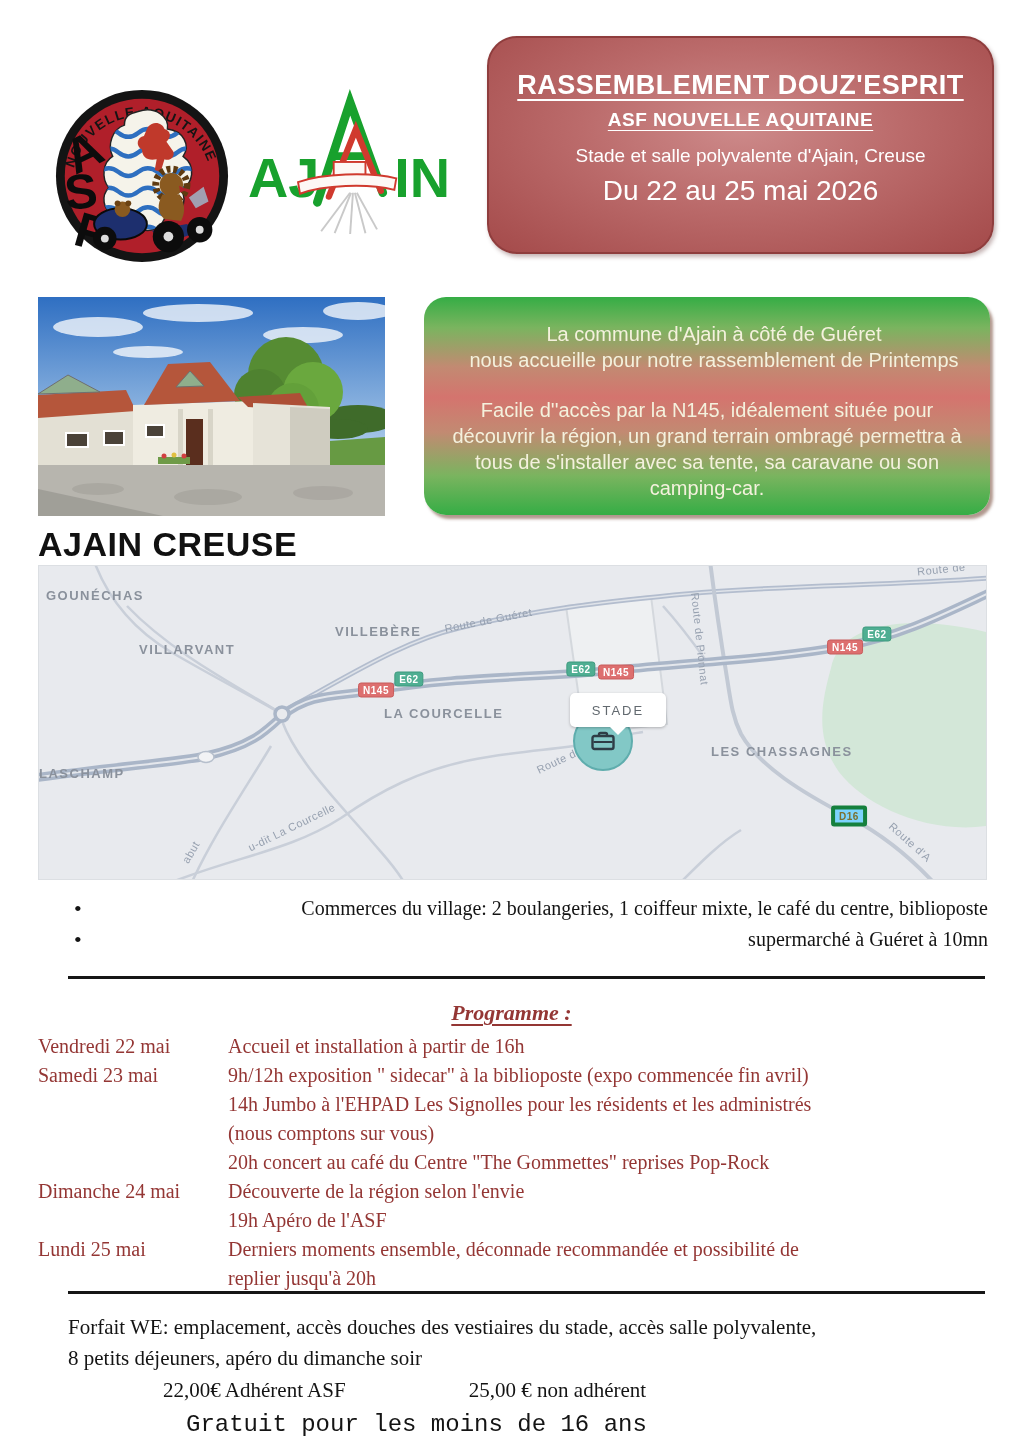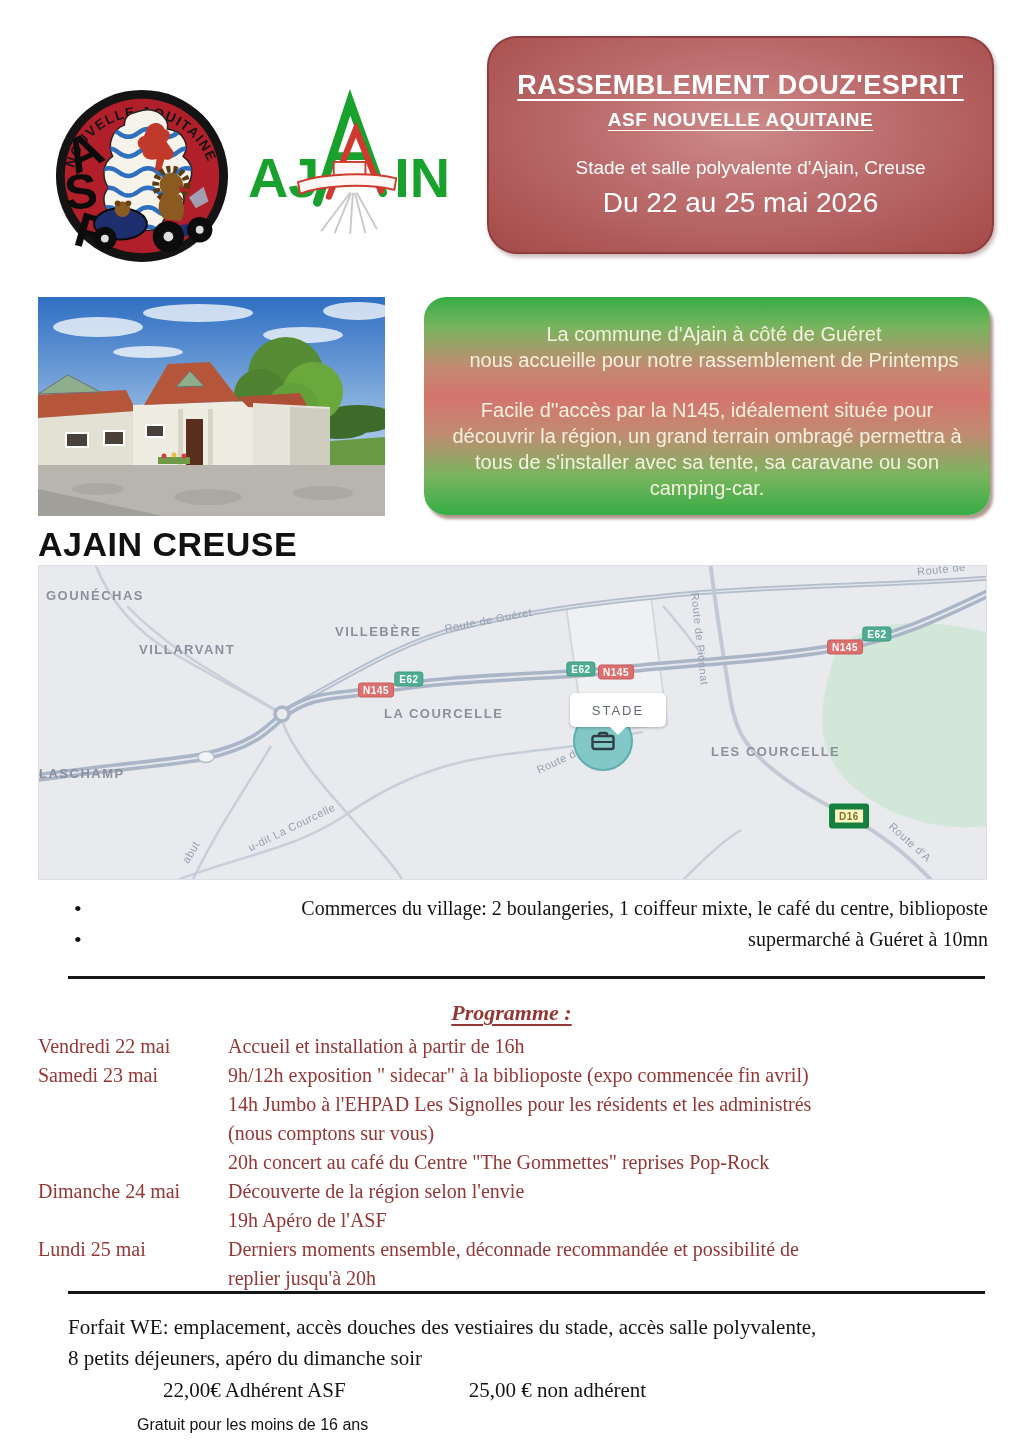--- a/index.html
+++ b/index.html
@@ -10,21 +10,21 @@
   .asf-logo{position:absolute;left:54px;top:83px;width:176px;height:183px;}
   .ajain-logo{position:absolute;left:248px;top:88px;width:207px;height:146px;}
   .title-box{position:absolute;left:487px;top:36px;width:503px;height:214px;
      border-radius:30px;border:2px solid #8f3d3d;
      background:radial-gradient(ellipse at 50% 42%, #cd8a8a 0%, #bb6b6b 45%, #a44a4a 100%);
      box-shadow:2px 3px 4px rgba(90,40,40,.35);color:#ffffff;text-align:center;}
   .title-box .t1{margin-top:32px;font-size:27px;font-weight:bold;letter-spacing:.5px;
      text-decoration:underline;text-underline-offset:5px;white-space:nowrap;}
   .title-box .t2{margin-top:8px;font-size:19px;font-weight:bold;letter-spacing:.5px;
      text-decoration:underline;text-underline-offset:4px;}
-  .title-box .t3{margin-top:26px;font-size:19px;padding-left:20px;}
+  .title-box .t3{margin-top:14px;font-size:19px;padding-left:20px;}
   .title-box .t4{margin-top:8px;font-size:28px;}
 
   
   .venue-photo{position:absolute;left:38px;top:297px;width:347px;height:219px;overflow:hidden;}
   .green-box{position:absolute;left:424px;top:297px;width:566px;height:218px;border-radius:22px;
      background:linear-gradient(180deg,#35ad45 0%,#7ab45f 14%,#c28a72 32%,#d4746e 46%,#c28a72 62%,#7ab45f 82%,#35ad45 100%);
      box-shadow:3px 4px 3px rgba(100,50,30,.5);
      color:#f4f1dd;text-align:center;font-size:20px;line-height:26px;}
   .green-box .p1{margin-top:24px;padding-left:14px;}
   .green-box .p2{margin:24px auto 0 auto;width:520px;}
@@ -36,21 +36,21 @@
   .map{position:absolute;left:38px;top:565px;width:947px;height:313px;background:#e8eaee;
      overflow:hidden;border:1px solid #dcdfe3;}
   .map-svg{position:absolute;left:0;top:0;width:947px;height:313px;}
   .place{position:absolute;font-size:13px;font-weight:600;color:#8a919c;letter-spacing:1.5px;
      white-space:nowrap;}
   .street{position:absolute;font-size:11px;color:#97a1b0;white-space:nowrap;letter-spacing:.5px;}
   .badge{position:absolute;transform:translate(-50%,-50%);font-size:10px;font-weight:bold;
      padding:1px 4px;border-radius:3px;color:#fff;letter-spacing:.5px;}
   .badge.red{background:#dd6f6f;border:1px solid #c85c5c;}
   .badge.green{background:#4fae92;border:1px solid #3d9a7e;}
-  .badge.yellow{background:#fef9c3;color:#7a7030;border:6px solid #15803d;}
+  .badge.yellow{background:#7dd3fc;color:#7a7030;border:4px solid #15803d;}
   .stade-tip{position:absolute;left:531px;top:127px;width:96px;height:34px;background:#fff;
      border-radius:5px;box-shadow:0 1px 3px rgba(0,0,0,.25);display:flex;align-items:center;
      justify-content:center;font-size:13px;color:#62696f;letter-spacing:2px;z-index:3;}
   .stade-tip:after{content:"";position:absolute;left:50%;bottom:-8px;transform:translateX(-50%);
      border:9px solid transparent;border-top-color:#fff;border-bottom:none;}
   .stade-marker{position:absolute;left:534px;top:145px;width:56px;height:56px;border-radius:50%;
      background:#82c8c6;border:2px solid #5fadad;display:flex;align-items:center;
      justify-content:center;z-index:2;}
 
   
@@ -70,22 +70,22 @@
   .prow .day{white-space:nowrap;}
   .prow .txt{white-space:nowrap;}
 
   
   .pricing{position:absolute;left:68px;top:1312px;width:920px;color:#141414;
      font-family:"Liberation Serif",serif;font-size:21px;line-height:31px;}
   .pricing .l{white-space:nowrap;}
   .price-row{white-space:nowrap;margin-top:1px;}
   .price-row .member{margin-left:95px;}
   .price-row .nonmember{margin-left:118px;}
-  .free-row{margin-top:3px;margin-left:69px;font-family:Liberation Sans, sans-serif;
-     font-size:16px;}
+  .free-row{margin-top:3px;margin-left:118px;font-family:Liberation Mono, monospace;
+     font-size:24px;}
 </style>
 </head>
 <body>
 
 <div id="page">
 
   <div class="asf-logo">
     <svg viewBox="0 0 180 185" width="176" height="183">
       <circle cx="90" cy="94" r="88" fill="#141414"></circle>
       <circle cx="90" cy="94" r="79" fill="#b01f2a"></circle>
@@ -250,21 +250,21 @@
       <path d="M-5,212 C80,200 142,196 167,190 C212,180 226,166 243,150 C272,126 300,131 337,124 C420,110 500,112 578,104 C660,96 742,92 807,80 C862,70 905,48 950,27" fill="none" stroke="#e4e7ec" stroke-width="2"></path>
       <circle cx="243" cy="148" r="7" fill="#e8eaee" stroke="#aab6c8" stroke-width="3.5"></circle>
       <ellipse cx="167" cy="191" rx="8" ry="5.5" fill="#f2f3f5" stroke="#b6bfcc" stroke-width="1.5"></ellipse>
     </svg>
 
     <span class="place" style="left:7px;top:22px;">GOUNÉCHAS</span>
     <span class="place" style="left:100px;top:76px;">VILLARVANT</span>
     <span class="place" style="left:296px;top:58px;">VILLEBÈRE</span>
     <span class="place" style="left:345px;top:140px;">LA COURCELLE</span>
     <span class="place" style="left:0px;top:200px;">LASCHAMP</span>
-    <span class="place" style="left:672px;top:178px;">LES COURCELLE</span>
+    <span class="place" style="left:672px;top:178px;">LES CHASSAGNES</span>
 
     <span class="street" style="left:405px;top:48px;transform:rotate(-11deg);">Route de Guéret</span>
     <span class="street" style="left:662px;top:26px;transform:rotate(84deg);transform-origin:left top;">Route de Pionnat</span>
     <span class="street" style="left:496px;top:188px;transform:rotate(-25deg);">Route du</span>
     <span class="street" style="left:205px;top:255px;transform:rotate(-26deg);">u-dit La Courcelle</span>
     <span class="street" style="left:140px;top:280px;transform:rotate(-60deg);">abut</span>
     <span class="street" style="left:845px;top:270px;transform:rotate(42deg);">Route d'A</span>
     <span class="street" style="left:878px;top:-3px;transform:rotate(-6deg);">Route de</span>
 
     <span class="badge red" style="left:337px;top:124px;">N145</span>

